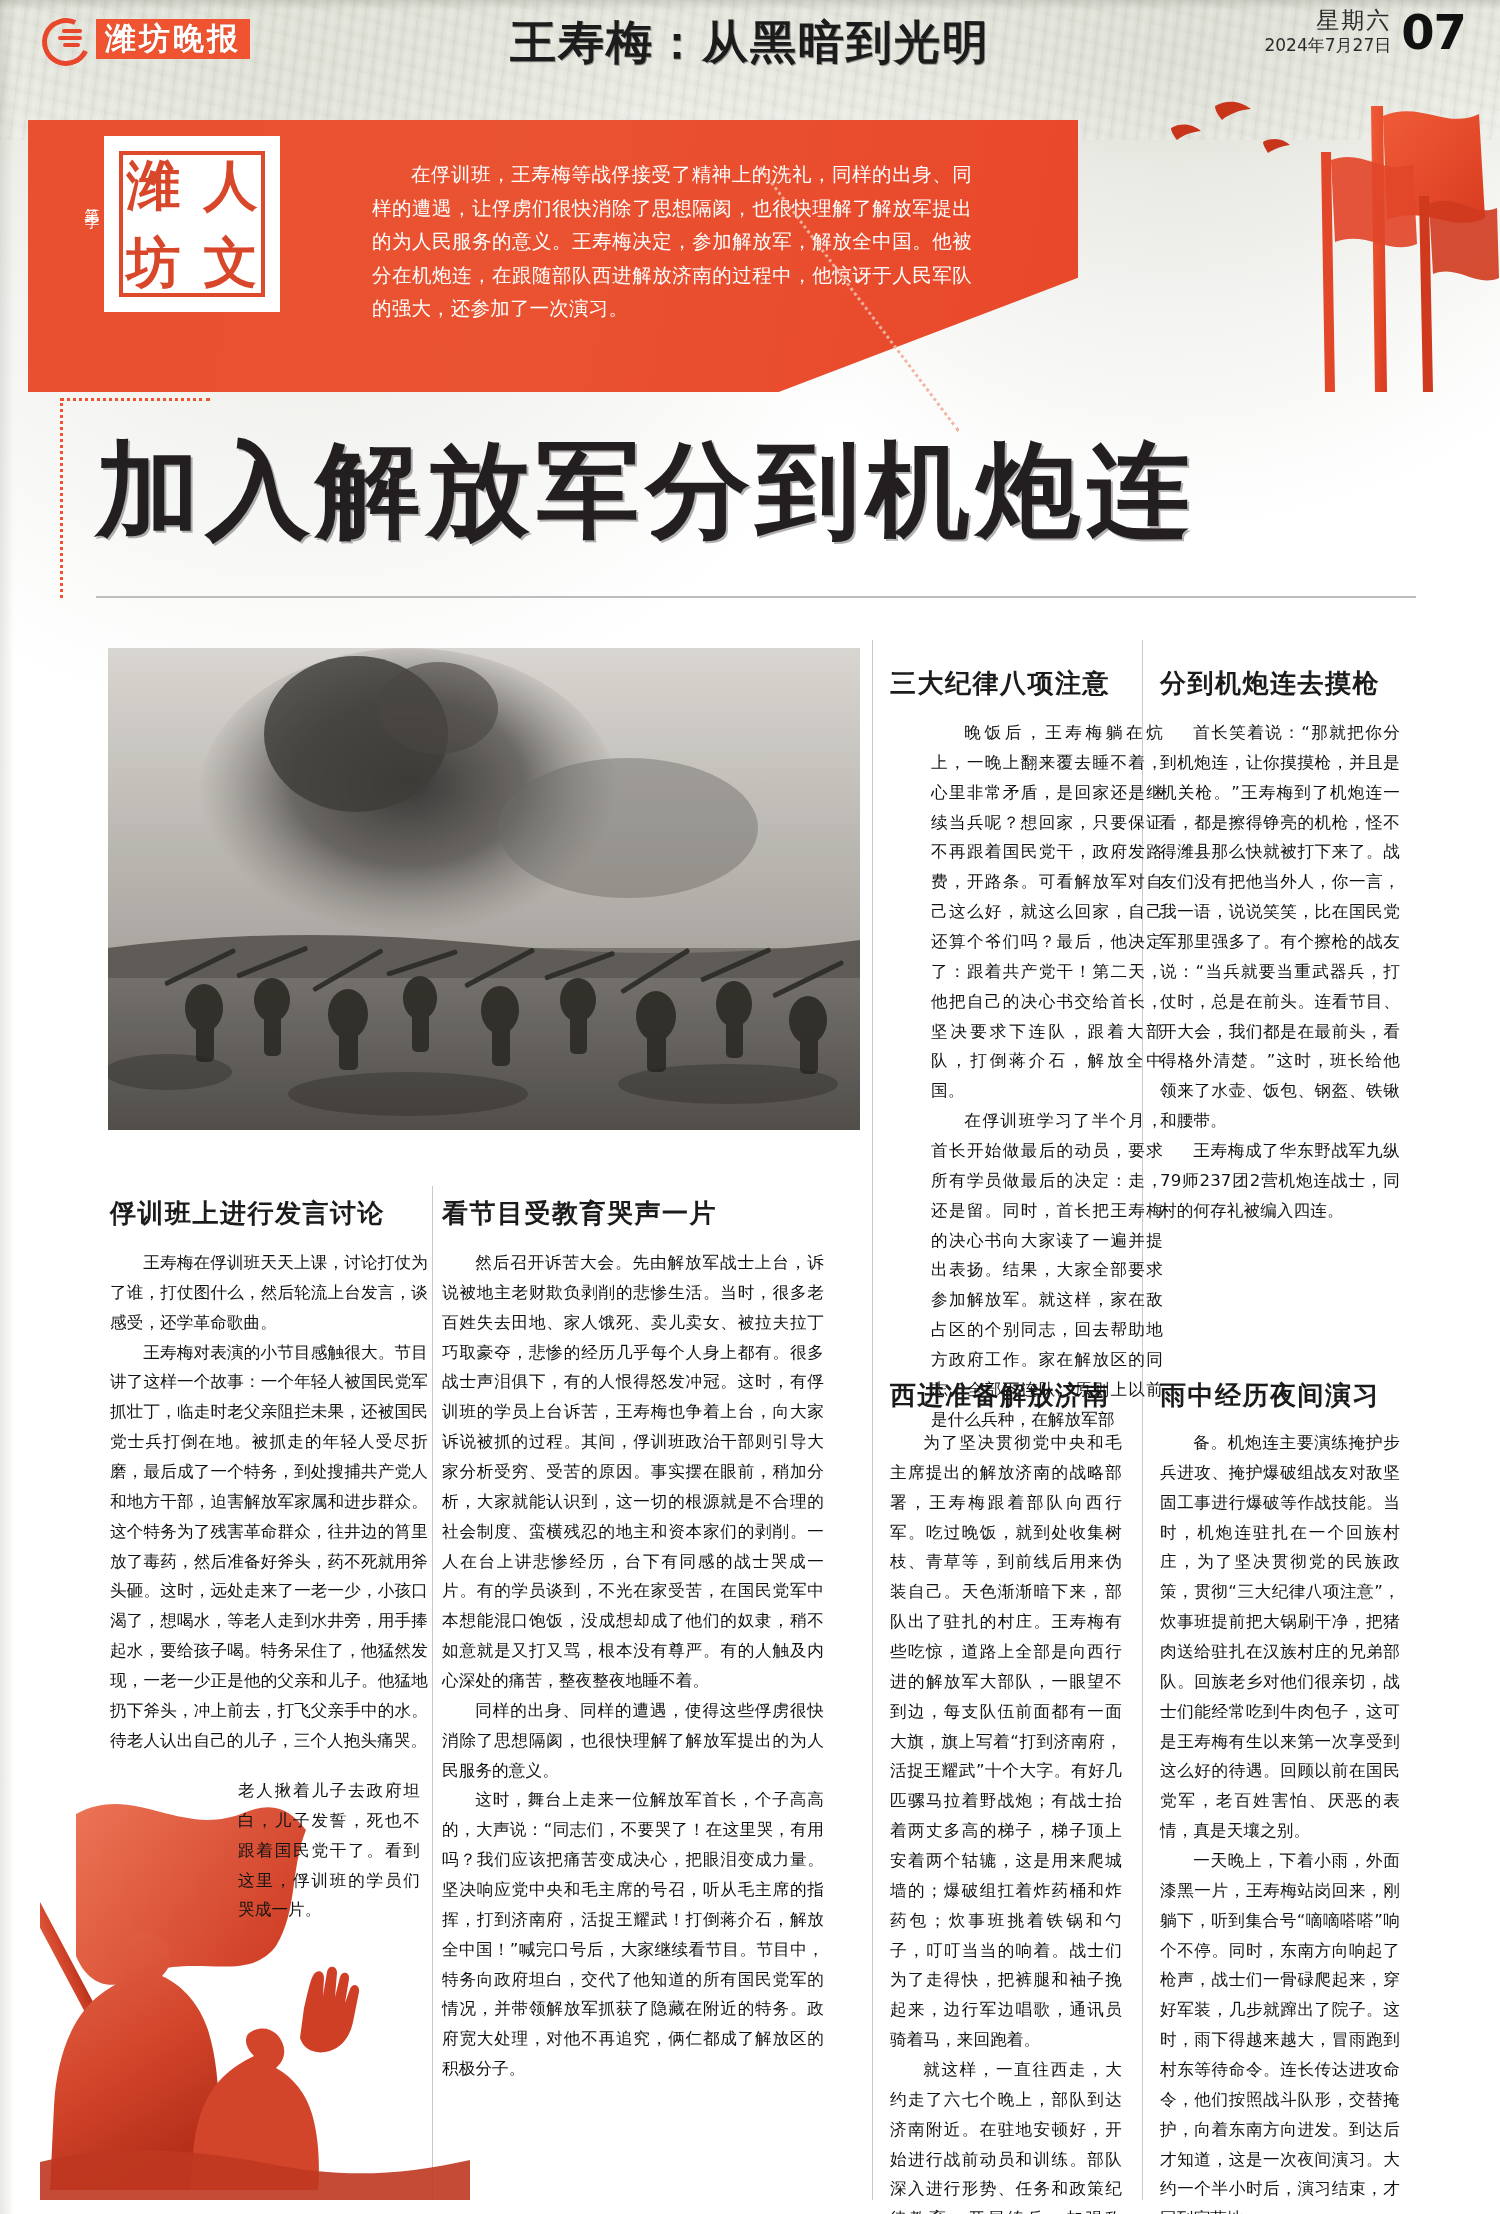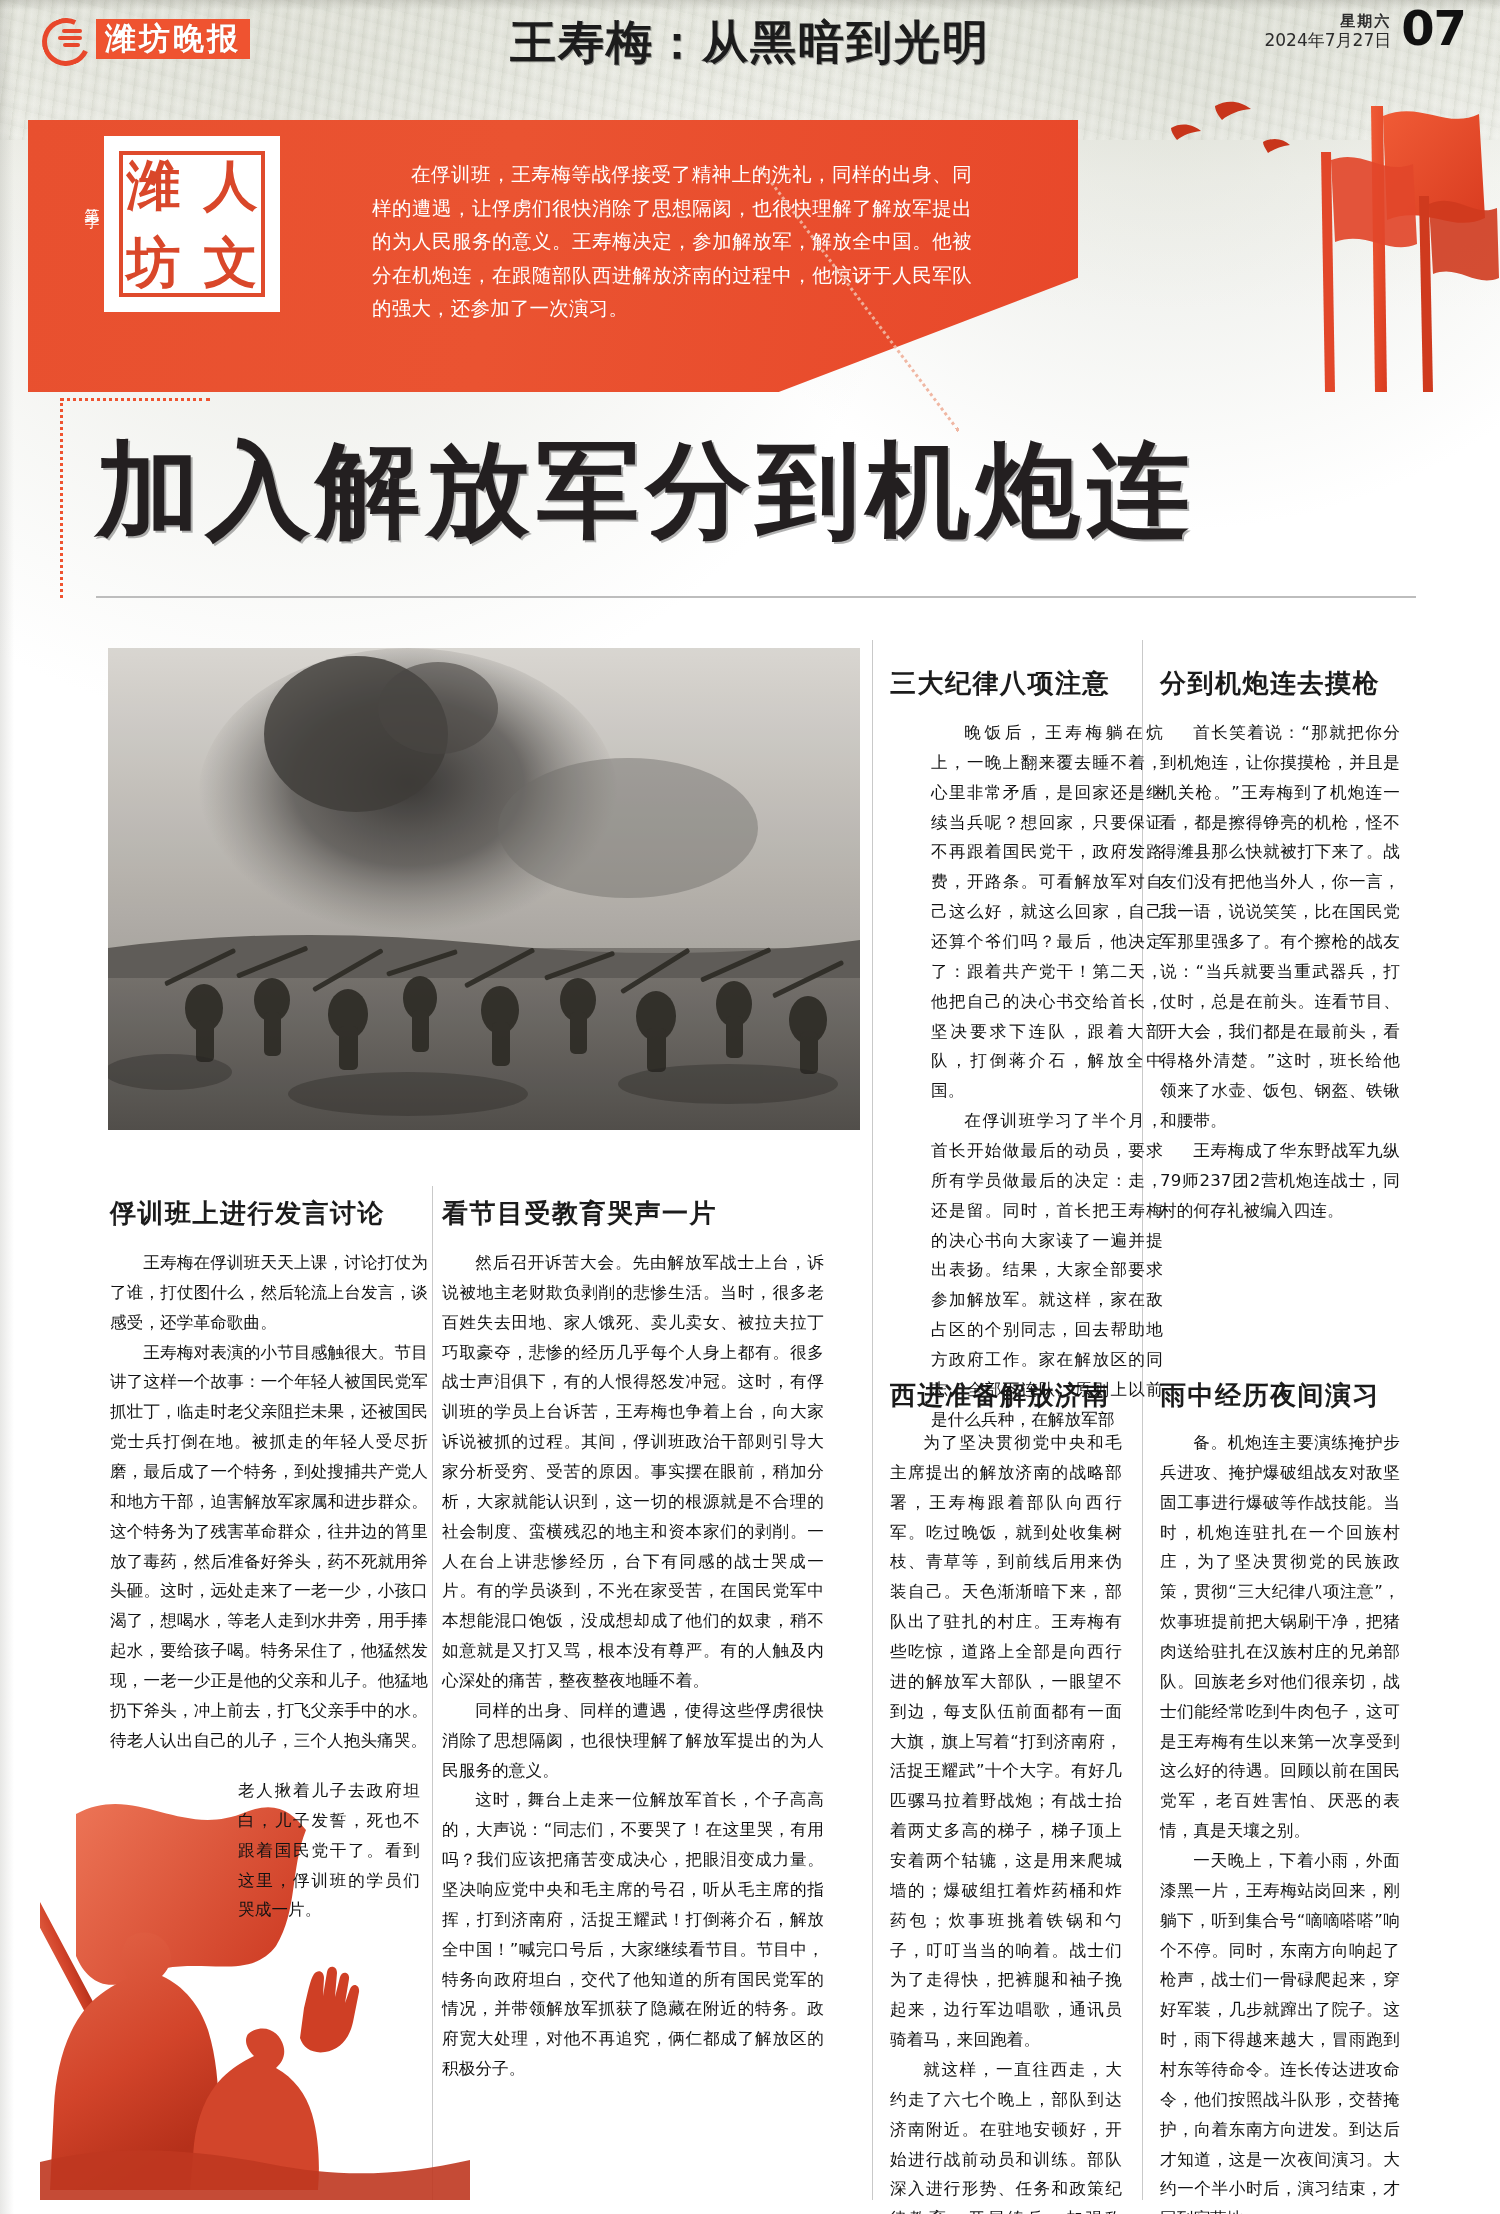--- a/index.html
+++ b/index.html
@@ -76,21 +76,21 @@
   }
   .head-right {
     position: absolute; right: 34px; top: 6px;
     display: flex; align-items: flex-end; gap: 10px;
   }
   .head-dates {
     text-align: right;
     font-family: "DejaVu Sans", sans-serif;
     color: #2b2b2b;
   }
-  .head-weekday { font-size: 15px; letter-spacing: 2px; line-height: 1.25; font-weight: bold; }
+  .head-weekday { font-size: 23px; letter-spacing: 2px; line-height: 1.25; }
   .head-date { font-size: 17px; letter-spacing: 0px; line-height: 1.25; }
   .head-pageno {
     font-family: "DejaVu Sans", sans-serif;
     font-weight: bold;
     font-size: 48px;
     line-height: .95;
     color: #111;
     letter-spacing: -1px;
   }
 

